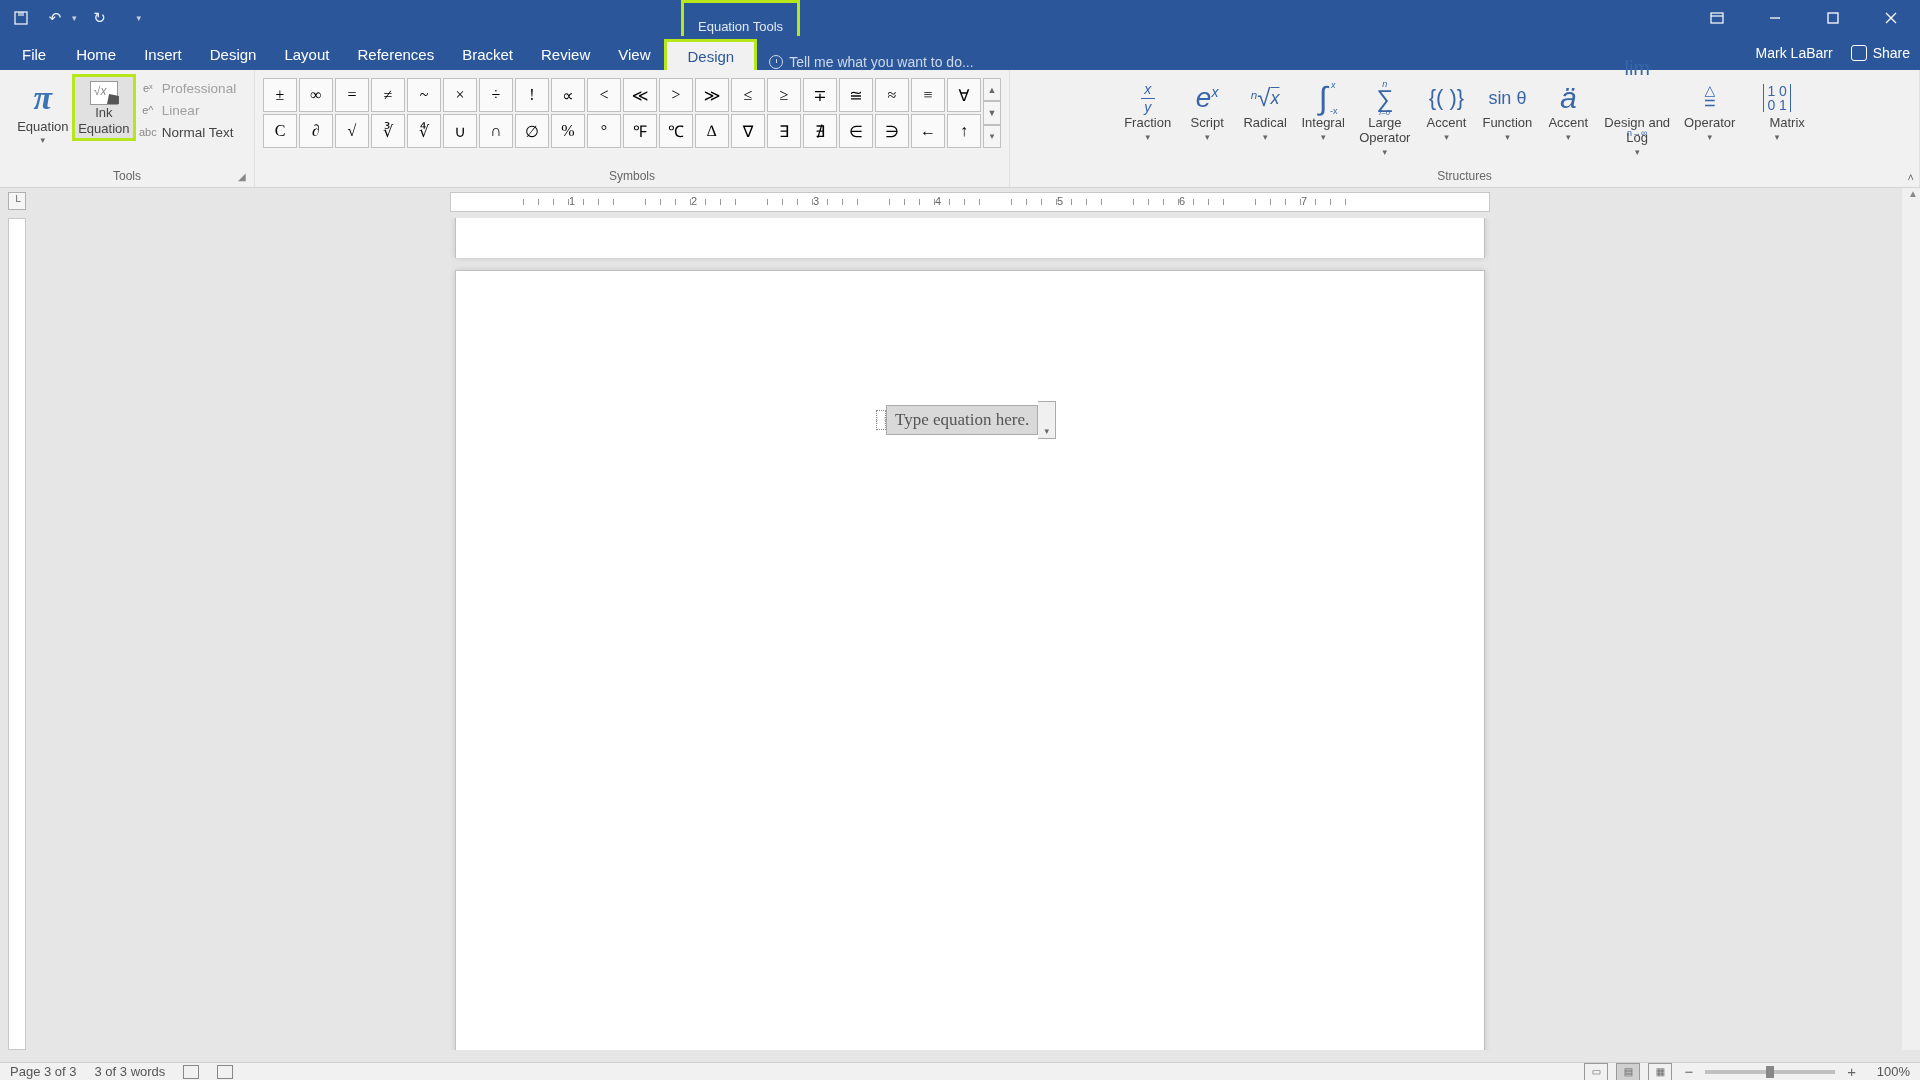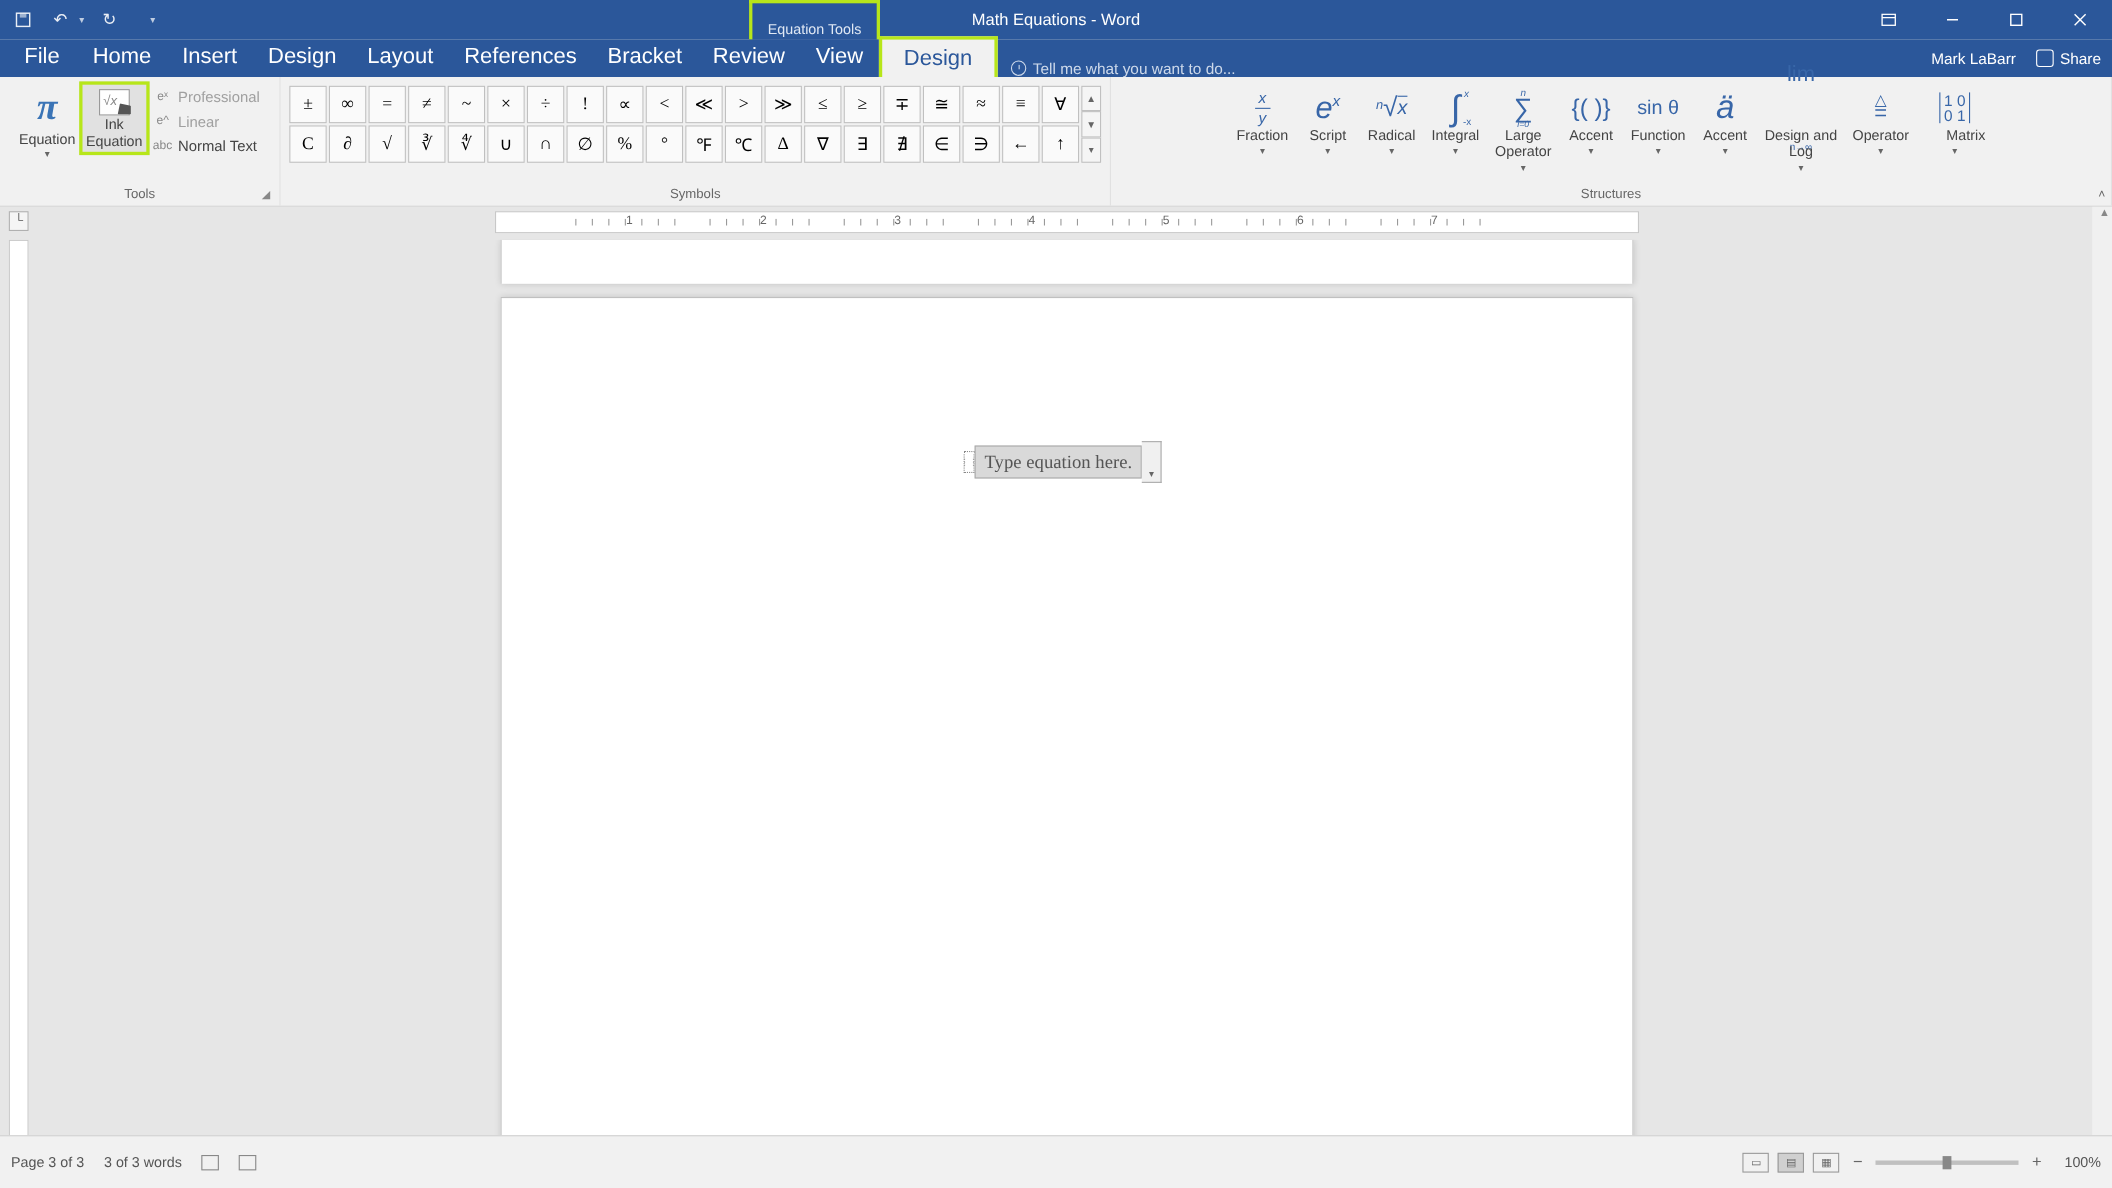--- a/index.html
+++ b/index.html
@@ -11,21 +11,21 @@
 .qat-icon { width: 22px; height: 22px; display: flex; align-items: center; justify-content: center; opacity: 0.9; cursor: pointer; font-size: 15px; }
 .qat-chev { font-size: 9px; opacity: 0.7; margin-left: -6px; }
 .title-center { position: absolute; left: 0; right: 0; text-align: center; font-size: 15px; pointer-events: none; }
 .equation-tools-tab { position: absolute; left: 681px; top: 0; height: 36px; padding: 0 14px; background: #2b579a; font-size: 13px; color: #e0e8f4; border: 3px solid #b7e61a; border-bottom: none; display: flex; align-items: flex-end; padding-bottom: 2px; }
 .window-controls { position: absolute; right: 0; top: 0; display: flex; }
 .win-ctrl { width: 58px; height: 36px; display: flex; align-items: center; justify-content: center; color: white; font-size: 13px; cursor: pointer; }
 .win-ctrl svg { stroke: white; fill: none; }
 
 
 .ribbon-tabs { background: #2b579a; height: 34px; display: flex; align-items: flex-end; padding-left: 6px; color: white; position: relative; }
-.ribbon-tab { padding: 8px 14px 7px; font-size: 20px; cursor: pointer; }
+.ribbon-tab { padding: 8px 14px 7px; font-size: 15px; cursor: pointer; }
 .ribbon-tab.file { padding-left: 16px; padding-right: 16px; }
 .ribbon-tab.active-design { background: #f1f1f1; color: #2b579a; border: 3px solid #b7e61a; border-bottom: none; padding: 6px 20px 6px; margin-bottom: -1px; }
 .tell-me { display: flex; align-items: center; gap: 6px; color: #cdd9ea; font-size: 14px; margin-left: 12px; justify-content: space-between; }
 .tell-me-bulb { width: 14px; height: 14px; border: 1px solid #cdd9ea; border-radius: 50%; position: relative; }
 .tell-me-bulb::after { content:""; position:absolute; width:1px; height:4px; background:#cdd9ea; left:50%; top:3px; }
 .user-area { position: absolute; right: 10px; top: 0; height: 34px; display: flex; align-items: center; gap: 18px; color: white; font-size: 14px; }
 .share-btn { display: flex; align-items: center; gap: 6px; }
 .share-icon { width: 16px; height: 16px; border: 1px solid white; border-radius: 3px; position: relative; }
 
 
@@ -82,21 +82,21 @@
 .eq-handle { width: 10px; height: 20px; border: 1px dotted #888; display: flex; align-items: center; justify-content: center; font-size: 8px; color: #888; cursor: move; }
 .eq-body { background: #d9d9d9; border: 1px solid #aaa; padding: 4px 8px; font-family: "Cambria Math", serif; font-size: 17px; color: #555; }
 .eq-drop { width: 18px; height: 38px; border: 1px solid #aaa; border-left: none; display: flex; align-items: flex-end; justify-content: center; padding-bottom: 2px; font-size: 9px; color: #666; cursor: pointer; background: #f0f0f0; }
 
 
 .ribbon-collapse { position: absolute; right: 6px; bottom: 4px; font-size: 11px; color: #666; cursor: pointer; }
 .v-scrollbar { position: absolute; right: 0; top: 188px; bottom: 30px; width: 18px; background: #f0f0f0; }
 .v-scroll-up { position: absolute; top: 0; right: 2px; font-size: 10px; color: #888; cursor: pointer; }
 
 
-.status-bar { position: absolute; bottom: 0; left: 0; right: 0; height: 48px; background: #f1f1f1; border-top: 1px solid #d0d0d0; display: flex; align-items: center; font-size: 13px; color: #555; padding: 0 10px; }
+.status-bar { position: absolute; bottom: 0; left: 0; right: 0; height: 18px; background: #f1f1f1; border-top: 1px solid #d0d0d0; display: flex; align-items: center; font-size: 13px; color: #555; padding: 0 10px; }
 .status-left { display: flex; gap: 18px; align-items: center; }
 .status-icon { width: 16px; height: 14px; border: 1px solid #888; position: relative; }
 .status-right { margin-left: auto; display: flex; align-items: center; gap: 8px; }
 .view-btn { width: 24px; height: 18px; border: 1px solid #999; position: relative; cursor: pointer; display: flex; align-items: center; justify-content: center; font-size: 10px; color: #666; }
 .view-btn.active { background: #d0d0d0; }
 .zoom-slider { width: 130px; height: 4px; background: #c0c0c0; position: relative; }
 .zoom-thumb { position: absolute; left: 50%; top: -4px; width: 8px; height: 12px; background: #888; transform: translateX(-50%); }
 .zoom-val { font-size: 13px; color: #555; min-width: 42px; text-align: right; }
 .zoom-btn { font-size: 15px; color: #666; cursor: pointer; padding: 0 4px; }
 </style>
@@ -110,21 +110,20 @@
           <rect x="2" y="2" width="12" height="12" fill="none" stroke="white" stroke-width="1.3"></rect>
           <rect x="5" y="2" width="6" height="4" fill="white" opacity="0.6"></rect>
         </svg>
       </div>
     <div class="qat-icon">↶</div>
     <span class="qat-chev">▾</span>
     <div class="qat-icon">↻</div>
     <span class="qat-chev" style="margin-left:14px;">▾</span>
   </div>
   <div class="equation-tools-tab">Equation Tools</div>
-  <div class="title-center">Math Equations - Word</div>
   <div class="window-controls">
     <div class="win-ctrl">
         <svg width="14" height="12" viewBox="0 0 14 12">
           <rect x="1" y="1" width="12" height="10" stroke-width="1.2"></rect>
           <line x1="1" y1="4" x2="13" y2="4" stroke-width="1.2"></line>
         </svg>
       </div>
     <div class="win-ctrl">
         <svg width="12" height="12" viewBox="0 0 12 12">
           <line x1="1" y1="6" x2="11" y2="6" stroke-width="1.3"></line>

